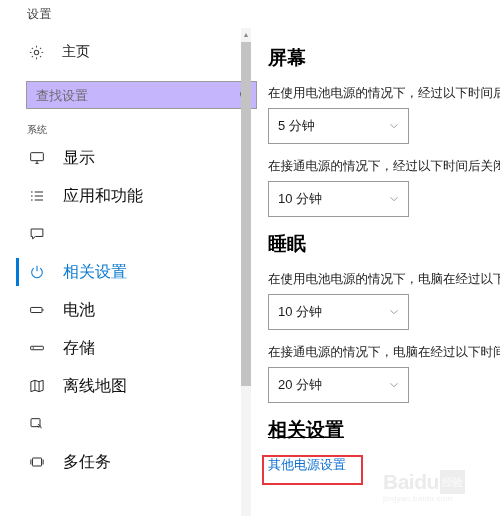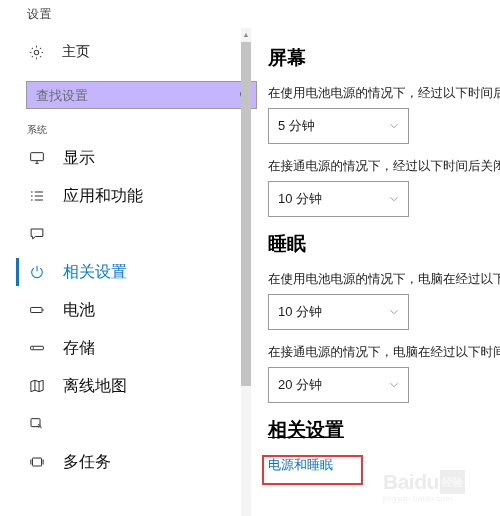--- a/index.html
+++ b/index.html
@@ -469,21 +469,21 @@
         <span class="combo-chevron">
           <svg width="12" height="12" viewBox="0 0 24 24" fill="none" stroke="currentColor" stroke-width="1.7">
             <path d="M5 8.5L12 15.5L19 8.5"></path>
           </svg>
         </span>
       </div>
     </div>
 
     <div class="blk-related">
       <h2 class="section-head">相关设置</h2>
-      <a class="related-link" href="#">电源和睡眠</a>
+      <a class="related-link" href="#">其他电源设置</a>
     </div>
 
   </div>
 </div>
 
 <div class="highlight-box"></div>
 
 <div class="watermark">
   <div class="wm-main">
     <span>Baidu</span><span class="wm-cn">经验</span>

